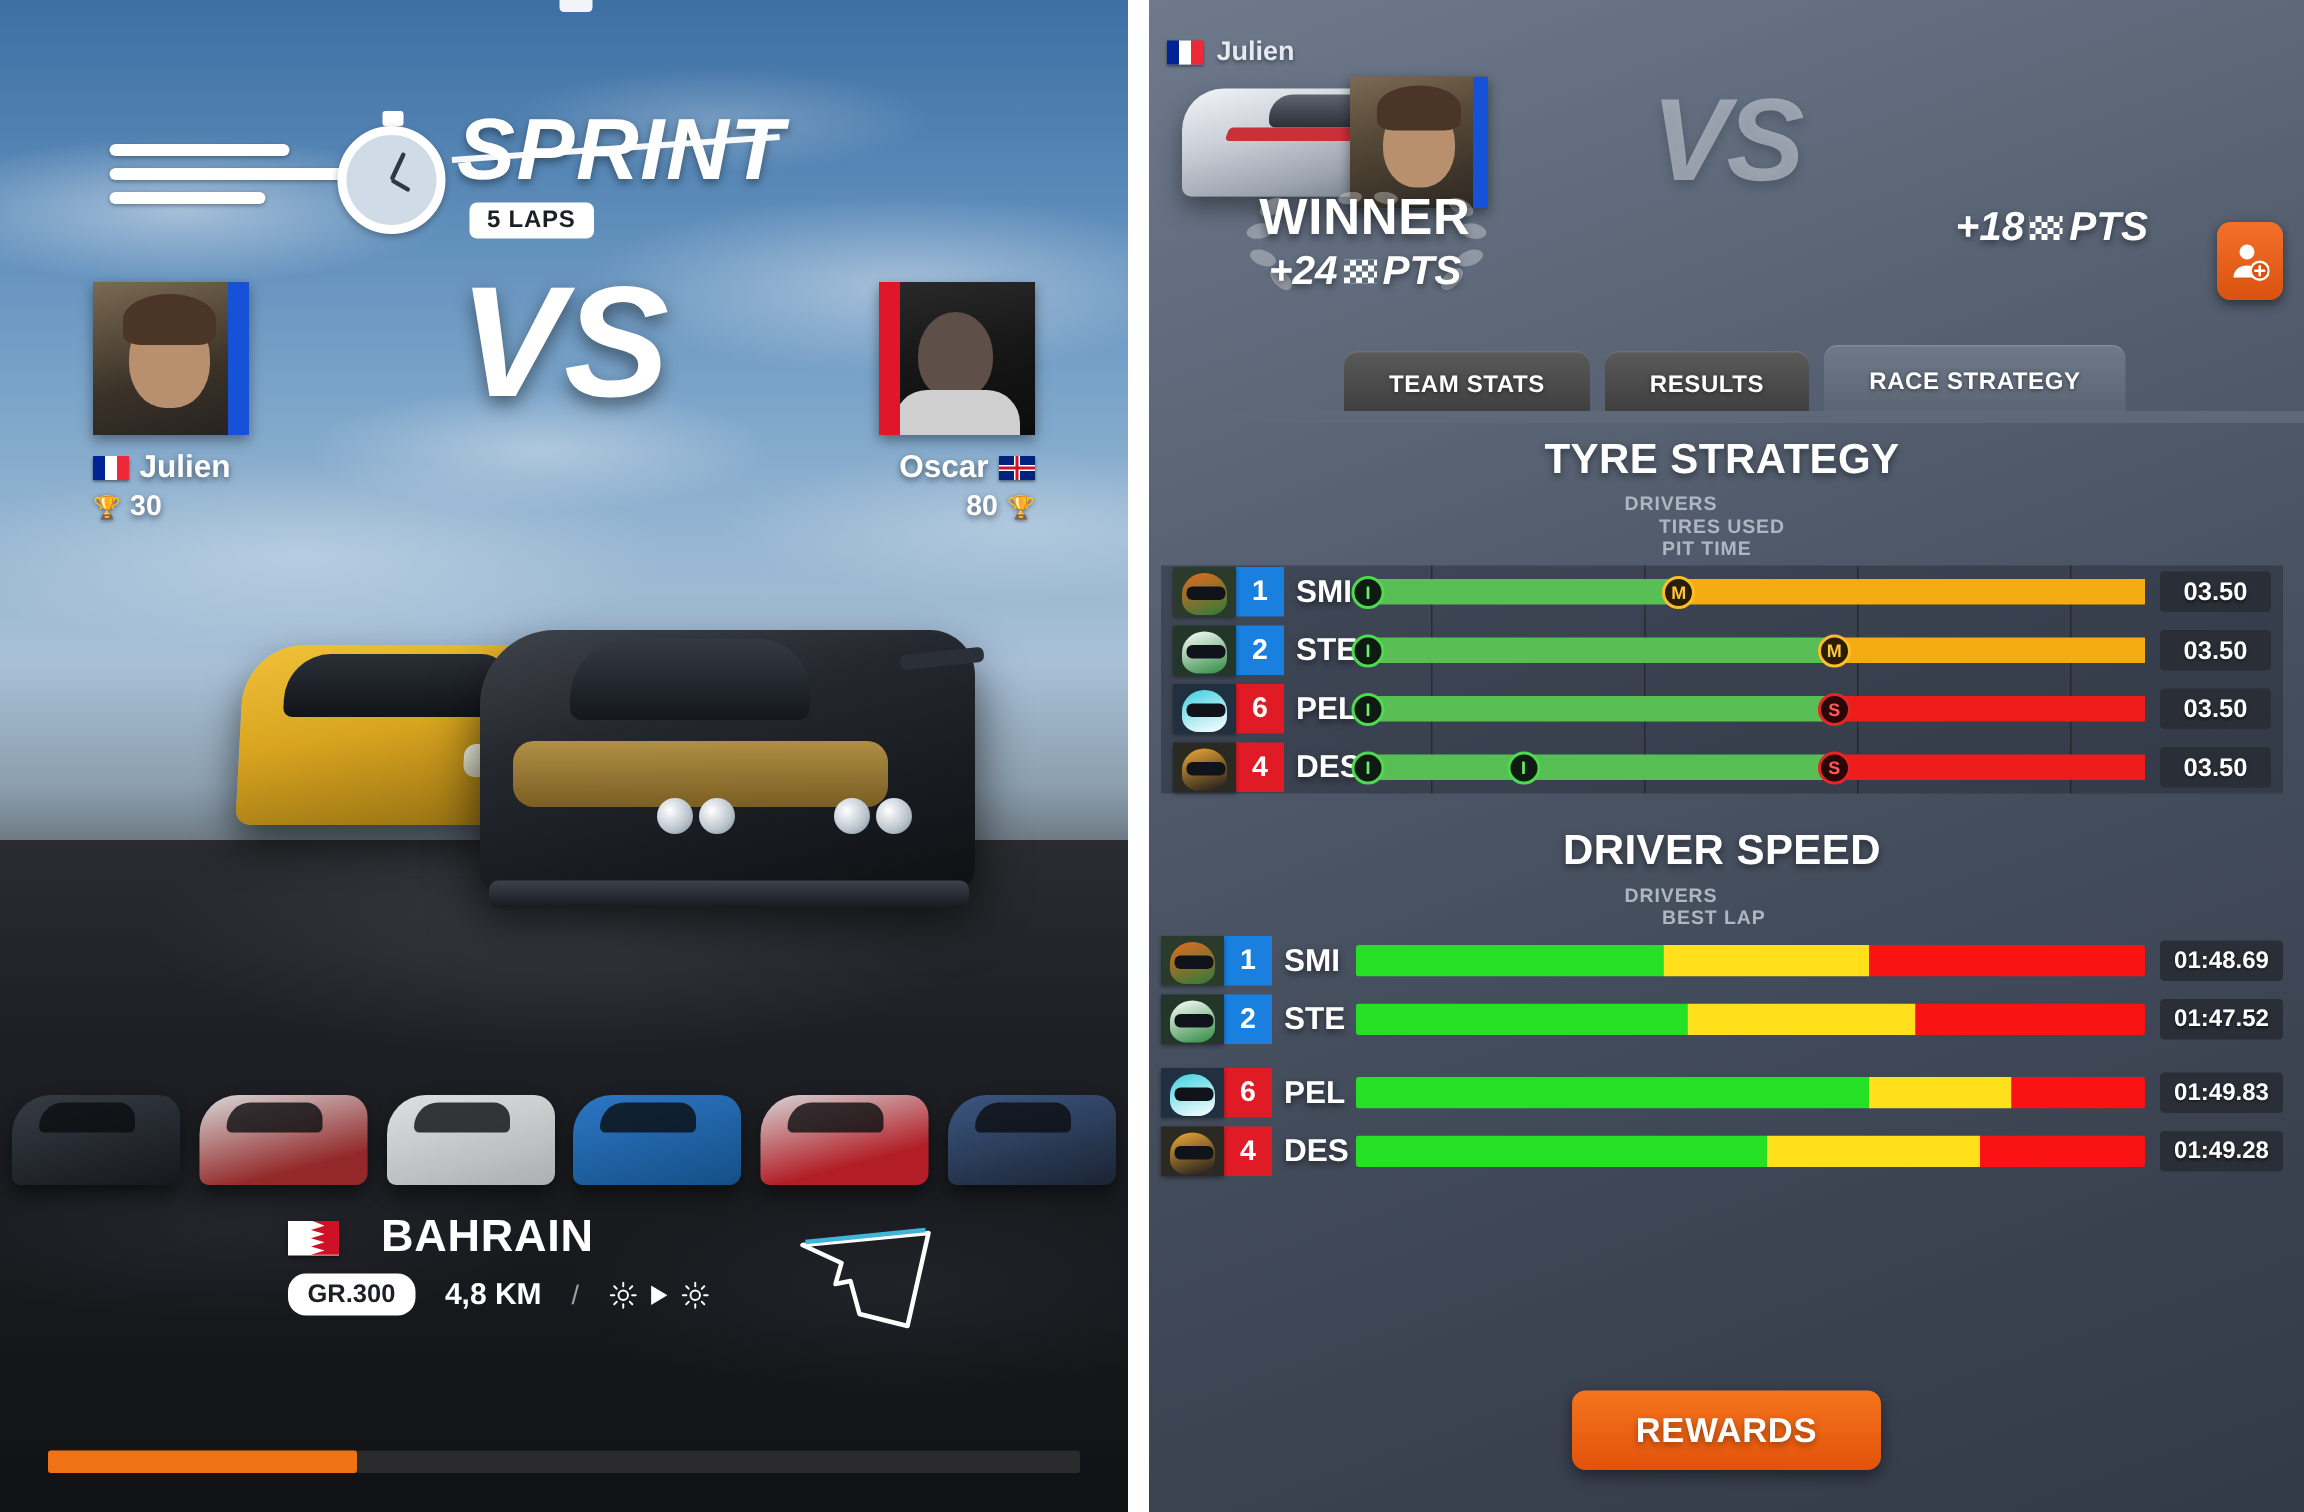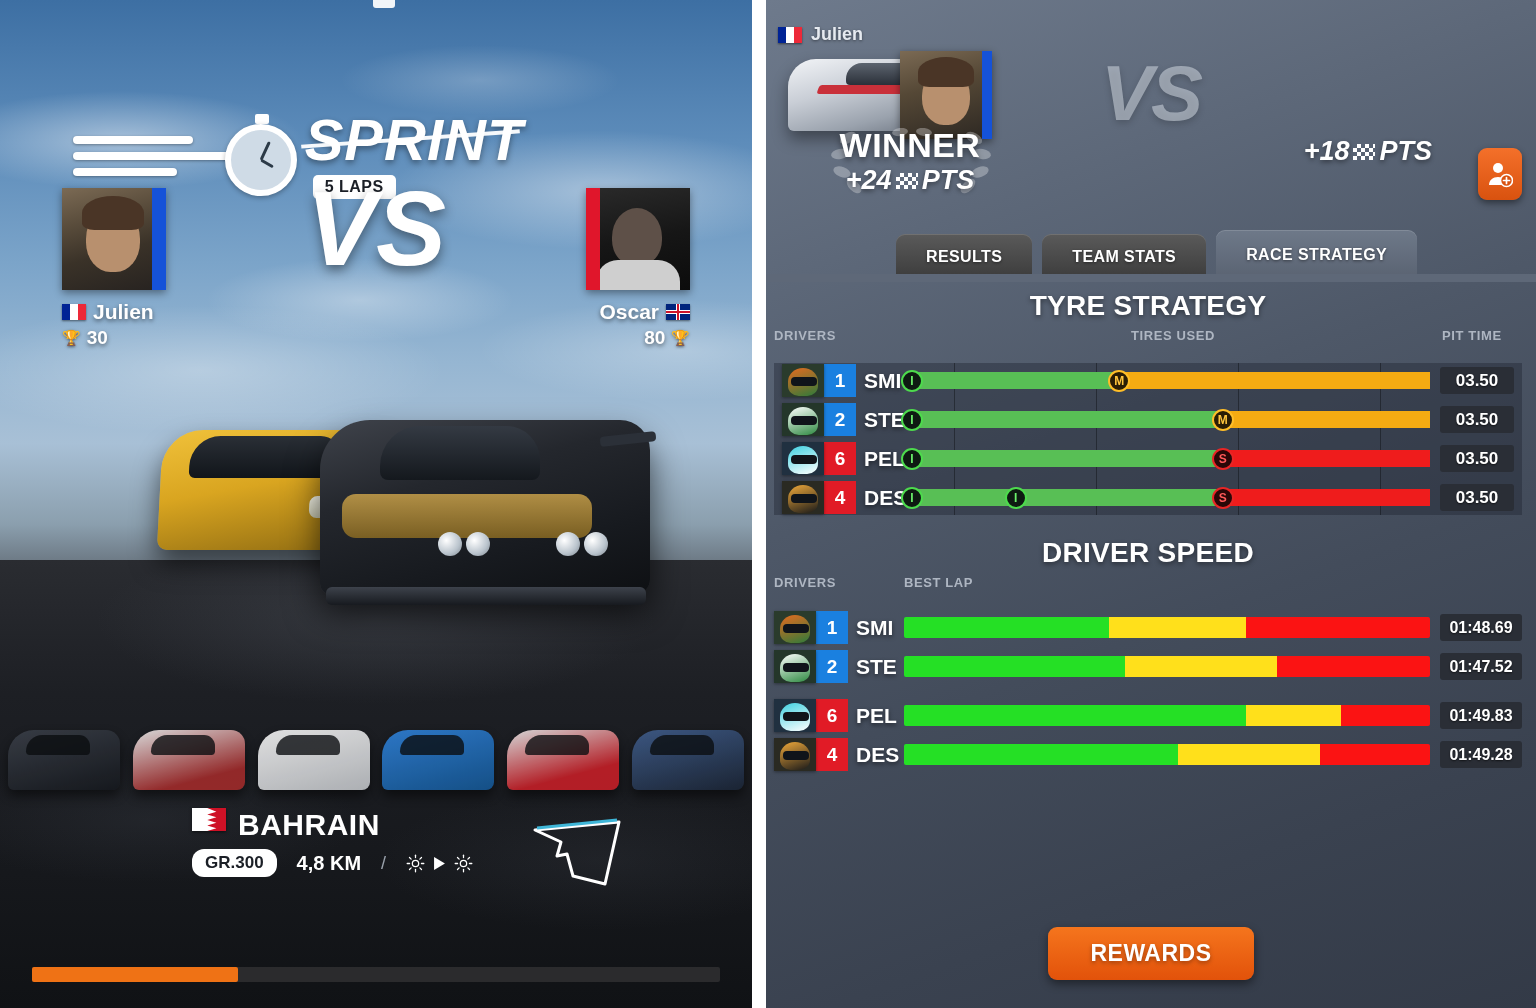--- a/index.html
+++ b/index.html
@@ -29,21 +29,21 @@
   .ground:after {
     content:""; position:absolute; inset:0;
     background:
       radial-gradient(ellipse 400px 120px at 376px 60px, rgba(90,95,105,.30), transparent 70%),
       radial-gradient(ellipse 300px 90px at 150px 260px, rgba(70,75,85,.22), transparent 70%),
       radial-gradient(ellipse 320px 100px at 600px 300px, rgba(70,75,85,.20), transparent 70%);
   }
 
   
   .top-nub { position:absolute; left:373px; top:-12px; width:22px; height:20px; background:#f2f5f8; border-radius:3px; }
-  .sprint-wrap { position:absolute; left:0; top:60px; width:596px; height:110px; display:flex; align-items:center; justify-content:center; gap:6px;margin-top:40px; }
+  .sprint-wrap { position:absolute; left:0; top:60px; width:596px; height:110px; display:flex; align-items:center; justify-content:center; gap:6px; }
   .speed-lines { position:relative; width:160px; height:70px; }
   .speed-lines span { position:absolute; left:0; height:8px; background:#fff; border-radius:4px; box-shadow:0 1px 3px rgba(0,0,0,.35); }
   .speed-lines span:nth-child(1){ top:16px; width:120px; }
   .speed-lines span:nth-child(2){ top:32px; width:160px; }
   .speed-lines span:nth-child(3){ top:48px; width:104px; }
   .watch { position:relative; width:74px; height:82px; margin-left:-14px; }
   .watch .crown { position:absolute; left:30px; top:0; width:14px; height:10px; background:#fff; border-radius:2px; }
   .watch .dial {
     position:absolute; left:0; top:10px; width:72px; height:72px; border-radius:50%;
     background:#cfdbe6; border:6px solid #fff; box-shadow:0 2px 5px rgba(0,0,0,.3);
@@ -144,21 +144,21 @@
   .mc1 { background:linear-gradient(165deg,#3a3f48,#15181d); }
   .mc2 { background:linear-gradient(165deg,#e8e8e8,#9d2a2a 75%); }
   .mc3 { background:linear-gradient(165deg,#f0f0f0,#b9bcc0); }
   .mc4 { background:linear-gradient(165deg,#2f7fd4,#14548f); }
   .mc5 { background:linear-gradient(165deg,#e5e5e5,#c01f27 70%); }
   .mc6 { background:linear-gradient(165deg,#3f5c8a,#1b2535); }
 
   
   .track-info { position:absolute; left:192px; top:808px; display:flex; align-items:flex-start; gap:54px; }
   .ti-left { display:flex; flex-direction:column; gap:7px; }
-  .ti-name { display:flex; gap:12px; }
+  .ti-name { display:flex; align-items:center; gap:28px; }
   .flag-bh { position:relative; width:34px; height:23px; background:#fff; overflow:hidden; box-shadow:0 1px 3px rgba(0,0,0,.6); }
   .flag-bh:after {
     content:""; position:absolute; right:0; top:0; width:24px; height:100%; background:#ce1126;
     clip-path:polygon(22% 0,100% 0,100% 100%,22% 100%,60% 88%,22% 76%,60% 64%,22% 52%,60% 40%,22% 28%,60% 16%);
   }
   .ti-country { color:#fff; font-size:30px; font-weight:bold; letter-spacing:.5px; }
   .ti-meta { display:flex; align-items:center; gap:20px; }
   .gr-badge { background:#fff; color:#1b1f26; font-size:17px; font-weight:bold; padding:4px 13px; border-radius:12px; }
   .ti-km { color:#fff; font-size:20px; font-weight:bold; }
   .ti-sep { color:#9aa2ac; font-size:18px; }
@@ -238,21 +238,21 @@
     border-radius:9px 9px 0 0; text-shadow:0 1px 3px rgba(0,0,0,.5);
     background:linear-gradient(180deg,#5a5a5a,#3b3b3b);
     box-shadow:inset 0 1px 0 rgba(255,255,255,.14);
   }
   .tab.active { background:linear-gradient(180deg,#6e7989,#596271); height:50px; }
   .tab-strip { position:absolute; left:0; top:274px; width:770px; height:8px; background:#5e6878; }
 
   .content { position:absolute; left:0; top:282px; width:764px; }
 
   .section-title { text-align:center; font-size:28px; font-weight:bold; letter-spacing:.3px; text-shadow:0 2px 5px rgba(0,0,0,.45); margin-top:8px; }
-  .col-heads { display:flex; align-items:center; font-size:13px; font-weight:bold; color:#aeb6c2; letter-spacing:.6px; padding:6px 8px 20px 8px; }
+  .col-heads { display:flex; align-items:center; font-size:13px; font-weight:bold; color:#aeb6c2; letter-spacing:.6px; padding:6px 8px 4px 8px;flex-direction:column; }
   .ch-drivers { width:130px; }
   .ch-mid { flex:1; display:flex; justify-content:space-between; padding:0 4px; }
   .ch-right { width:80px; text-align:left; }
 
   .grid-area { position:relative; background:rgba(30,36,48,.40); margin:0 8px; }
   .grid-area .vline { position:absolute; top:0; bottom:0; width:1px; background:rgba(0,0,0,.35); }
 
   .trow { display:flex; align-items:center; height:35px; padding:0 0 0 8px; }
   .trow + .trow { margin-top:4px; }
   .helmet { width:42px; height:33px; position:relative; overflow:hidden; flex:0 0 42px; box-shadow:0 1px 3px rgba(0,0,0,.4); }
@@ -491,22 +491,22 @@
       <svg width="26" height="28" viewBox="0 0 26 28">
         <circle cx="11" cy="8" r="5" fill="#fff"></circle>
         <path d="M2 25c0-5 4-8 9-8s9 3 9 8z" fill="#fff"></path>
         <circle cx="19.5" cy="20.5" r="6" fill="#d9520f" stroke="#fff" stroke-width="1.6"></circle>
         <path d="M19.5 17.5v6M16.5 20.5h6" stroke="#fff" stroke-width="1.7" stroke-linecap="round"></path>
       </svg>
     </div>
   </div>
 
   <div class="tabs">
+    <div class="tab">TEAM STATS</div>
     <div class="tab">RESULTS</div>
-    <div class="tab">TEAM STATS</div>
     <div class="tab active">RACE STRATEGY</div>
   </div>
   <div class="tab-strip"></div>
 
   <div class="content">
 
     <div class="section-title">TYRE STRATEGY</div>
     <div class="col-heads">
       <div class="ch-drivers">DRIVERS</div>
       <div class="ch-mid">

